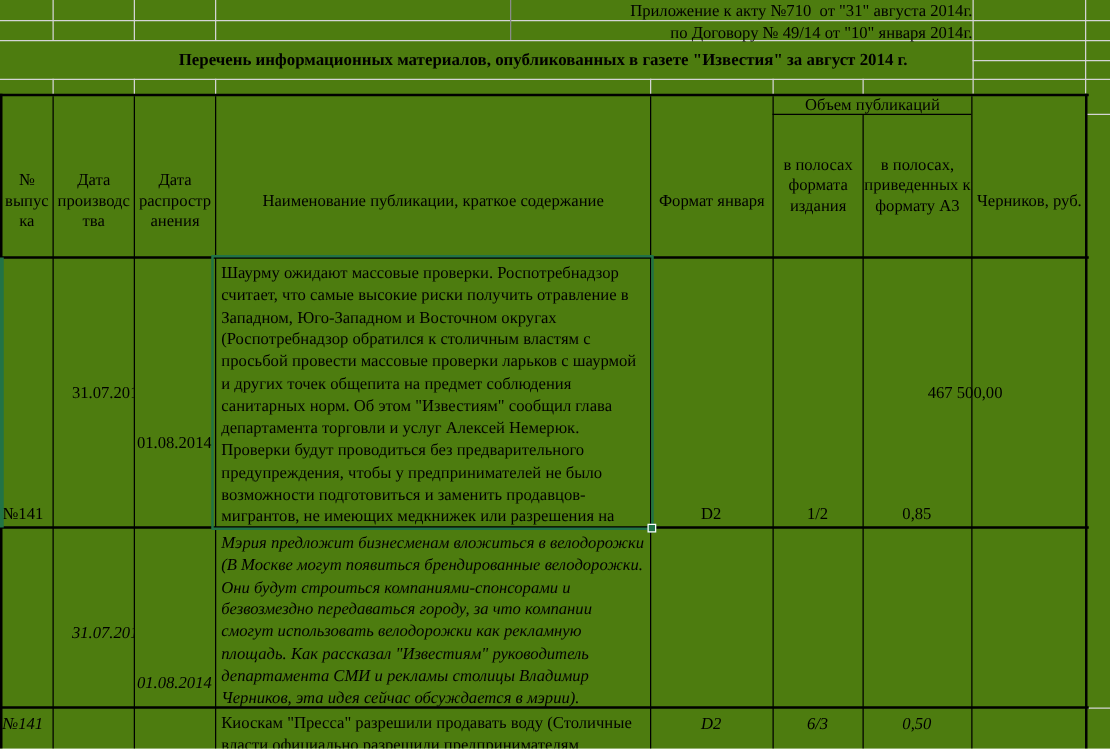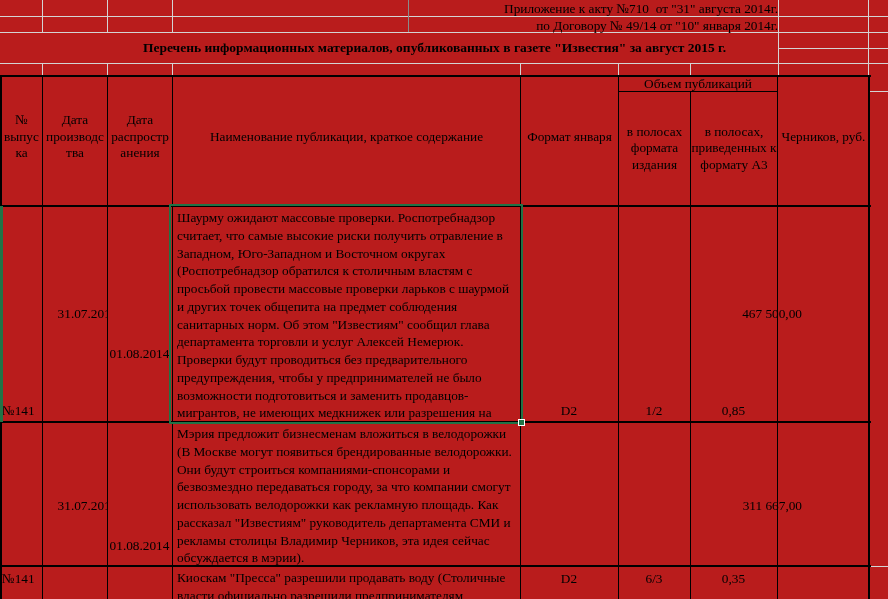--- a/index.html
+++ b/index.html
@@ -1,17 +1,17 @@
 <!DOCTYPE html>
 <html><head>
 <meta charset="utf-8">
 <style>
   html,body{margin:0;padding:0;background:#fff;}
   *{box-sizing:border-box;}
-  #sheet{position:relative;width:888px;height:599px;background:#b91c1c;overflow:hidden;
+  #sheet{position:relative;width:888px;height:599px;background:#4d7c0f;overflow:hidden;
          font-family:"Liberation Serif","DejaVu Serif",serif;color:#000;}
   
   .gl{position:absolute;background:#d4d4d4;}
   .gl.h{height:1px;}
   .gl.v{width:1px;}
   .g-r1{left:0;top:16px;width:888px;}
   .g-r2{left:0;top:32px;width:888px;}
   .g-r3{left:778px;top:48px;width:110px;}
   .g-r4{left:0;top:63px;width:888px;}
   .g-r5{left:869px;top:91px;width:19px;}
@@ -41,36 +41,36 @@
   .b-v618{left:618px;top:77px;width:1px;height:522px;}
   .b-v690{left:690px;top:92px;width:1px;height:507px;}
   .b-v777{left:777px;top:77px;width:1px;height:522px;}
   
   .note{position:absolute;left:388px;width:390px;text-align:right;font-size:13.3px;
         line-height:15px;white-space:pre;}
   .n1{top:1px;} .n2{top:18px;}
   .doc-title{position:absolute;left:0;top:33px;width:869px;height:30px;display:flex;
         align-items:center;justify-content:center;font-weight:bold;font-size:13.5px;}
   
-  .hc{position:absolute;top:61px;height:152px;display:flex;align-items:center;
+  .hc{position:absolute;top:85px;height:152px;display:flex;align-items:center;
       justify-content:center;font-size:13.3px;line-height:16.5px;}
   .hcx{width:100%;text-align:center;}
   .wb .hcx{overflow-wrap:anywhere;}
   .h-issue{left:1px;width:41px;}
   .h-dprod{left:43px;width:64px;padding:0 2px;}
   .h-ddist{left:108px;width:64px;padding:0 1px;font-family:Liberation Serif, serif;}
   .h-pub{left:173px;width:347px;}
   .h-fmt{left:521px;width:97px;}
   .h-obem{left:619px;top:76px;width:158px;height:15px;line-height:14px;}
   .h-vol1{left:619px;top:92px;width:71px;height:113px;align-items:center;}
   .h-vol2{left:691px;top:92px;width:86px;height:113px;}
   .h-cost{left:778px;width:91px;}
   
   .cell{position:absolute;font-size:13.3px;overflow:hidden;}
-  .r0{top:207px;height:214px;} .r1{top:423px;height:166px;} .r2{top:567px;height:32px;}
+  .r0{top:207px;height:214px;} .r1{top:423px;height:166px;font-style:italic;} .r2{top:567px;height:32px;}
   .c-issue{left:0;width:42px;display:flex;align-items:flex-end;justify-content:flex-start;
            padding:0 0 2px 2px;}
   .c-dprod{left:42px;width:65px;display:flex;align-items:center;justify-content:center;padding-left:26px;}
   .c-ddist{left:107px;width:65px;display:flex;align-items:center;justify-content:center;margin-top:40px;}
   .c-pub{left:173px;width:347px;padding:2px 3px 0 4px;line-height:17.75px;}
   .c-fmt{left:520px;width:98px;display:flex;align-items:flex-end;justify-content:center;
          padding-bottom:2px;}
   .c-vol1{left:618px;width:72px;display:flex;align-items:flex-end;justify-content:center;
           padding-bottom:2px;}
   .c-vol2{left:690px;width:87px;display:flex;align-items:flex-end;justify-content:center;
@@ -119,21 +119,21 @@
   <i class="bl b-v42"></i>
   <i class="bl b-v107"></i>
   <i class="bl b-v172"></i>
   <i class="bl b-v520"></i>
   <i class="bl b-v618"></i>
   <i class="bl b-v690"></i>
   <i class="bl b-v777"></i>
 
   <div class="note n1">Приложение к акту №710  от "31" августа 2014г.</div>
   <div class="note n2">по Договору № 49/14 от "10" января 2014г.</div>
-  <div class="doc-title">Перечень информационных материалов, опубликованных в газете "Известия" за август 2015 г.</div>
+  <div class="doc-title">Перечень информационных материалов, опубликованных в газете "Известия" за август 2014 г.</div>
 
   <div class="hc h-issue wb">
     <span class="hcx">№ выпуска</span>
     </div>
   <div class="hc h-dprod wb">
     <span class="hcx">Дата производства</span>
     </div>
   <div class="hc h-ddist wb">
     <span class="hcx">Дата распространения</span>
     </div>
@@ -164,22 +164,21 @@
   <div class="cell r0 c-vol1">1/2</div>
   <div class="cell r0 c-vol2">0,85</div>
   <div class="cell r0 c-cost">467 500,00</div>
 
   <div class="cell r1 c-issue">№141</div>
   <div class="cell r1 c-dprod">31.07.2014</div>
   <div class="cell r1 c-ddist">01.08.2014</div>
   <div class="cell r1 c-pub">Мэрия предложит бизнесменам вложиться в велодорожки (В Москве могут появиться брендированные велодорожки. Они будут строиться компаниями-спонсорами и безвозмездно передаваться городу, за что компании смогут использовать велодорожки как рекламную площадь. Как рассказал "Известиям" руководитель департамента СМИ и рекламы столицы Владимир Черников, эта идея сейчас обсуждается в мэрии).</div>
   <div class="cell r1 c-fmt">D2</div>
   <div class="cell r1 c-vol1">6/3</div>
-  <div class="cell r1 c-vol2">0,35</div>
-  <div class="cell r1 c-cost">311 667,00</div>
+  <div class="cell r1 c-vol2">0,50</div>
 
   <div class="cell r2 c-issue"></div>
   <div class="cell r2 c-dprod"></div>
   <div class="cell r2 c-ddist"></div>
   <div class="cell r2 c-pub">Киоскам "Пресса" разрешили продавать воду (Столичные власти официально разрешили предпринимателям продавать</div>
   <div class="cell r2 c-fmt"></div>
   <div class="cell r2 c-vol1"></div>
   <div class="cell r2 c-vol2"></div>
   <div class="cell r2 c-cost"></div>
 

